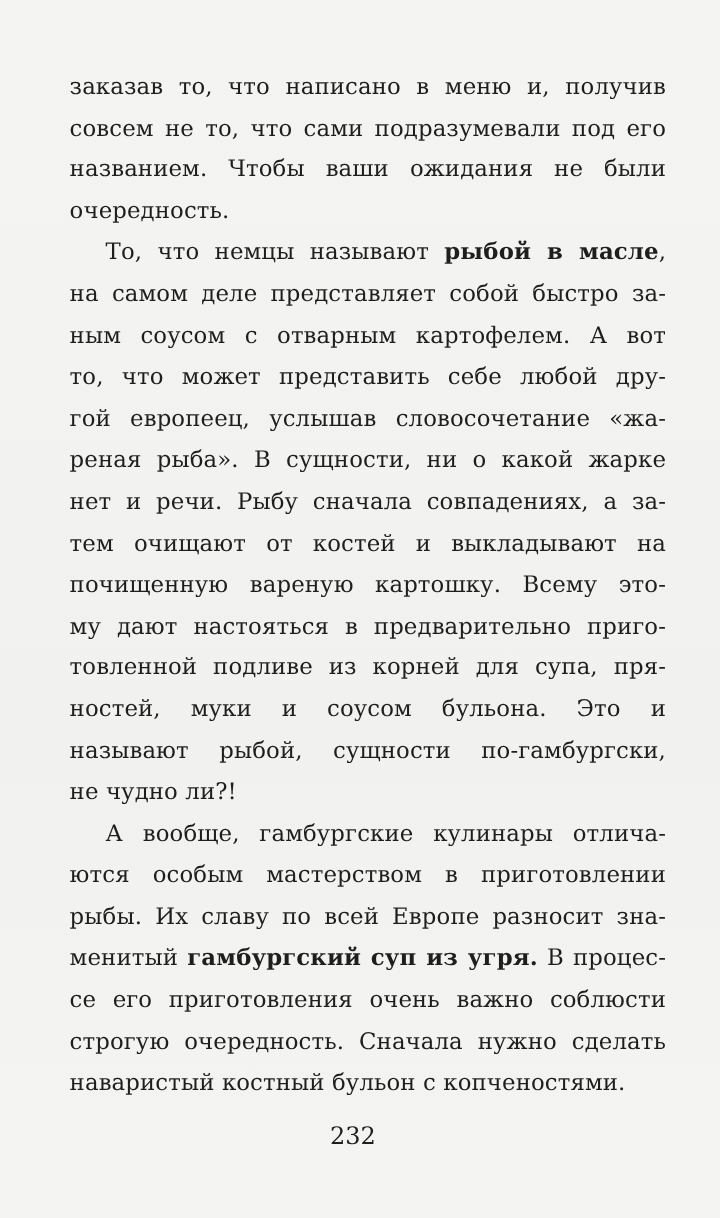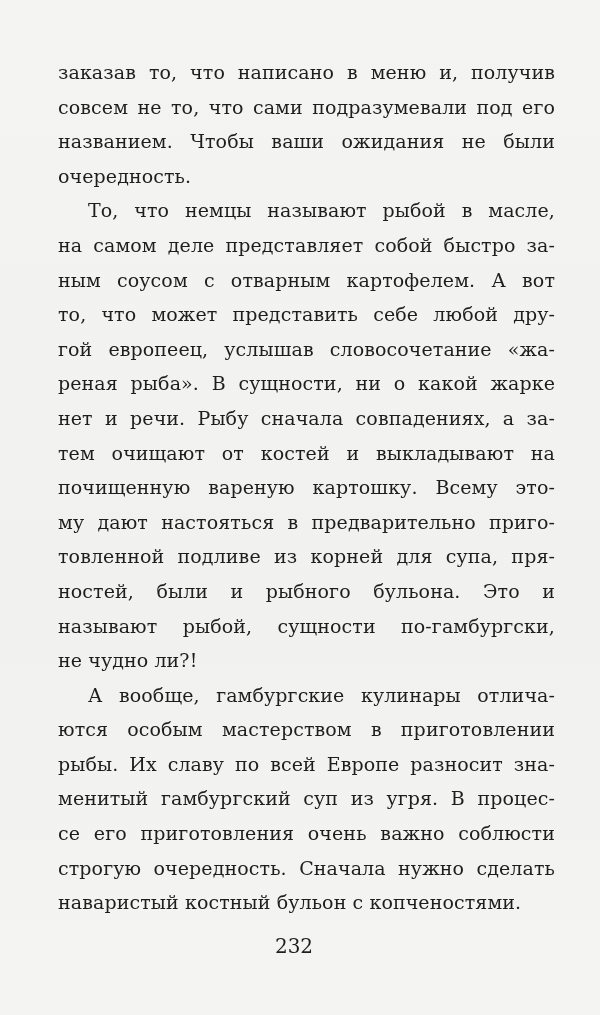--- a/index.html
+++ b/index.html
@@ -43,21 +43,21 @@
       text-align: justify;
       text-align-last: justify;
       letter-spacing: 0.1px;
     }
     .line.last {
       text-align-last: left;
     }
     .line.indent {
       padding-left: 30px;
     }
-    .b { font-weight: normal; }
+    .b { font-weight: bold; }
     .page-number {
       position: absolute;
       left: 0;
       width: 600px;
       top: 934px;
       text-align: center;
       font-family: "DejaVu Serif", "Liberation Serif", serif;
       font-size: 20px;
       color: #1e1e1e;
       margin-left: -6px;
@@ -76,21 +76,21 @@
       <span class="line"><span>на самом деле представляет собой быстро за-</span></span>
       <span class="line"><span>ным соусом с отварным картофелем. А вот</span></span>
       <span class="line"><span>то, что может представить себе любой дру-</span></span>
       <span class="line"><span>гой европеец, услышав словосочетание «жа-</span></span>
       <span class="line"><span>реная рыба». В сущности, ни о какой жарке</span></span>
       <span class="line"><span>нет и речи. Рыбу сначала совпадениях, а за-</span></span>
       <span class="line"><span>тем очищают от костей и выкладывают на</span></span>
       <span class="line"><span>почищенную вареную картошку. Всему это-</span></span>
       <span class="line"><span>му дают настояться в предварительно приго-</span></span>
       <span class="line"><span>товленной подливе из корней для супа, пря-</span></span>
-      <span class="line"><span>ностей, были и рыбного бульона. Это и</span></span>
+      <span class="line"><span>ностей, муки и соусом бульона. Это и</span></span>
       <span class="line"><span>называют рыбой, сущности по-гамбургски,</span></span>
       <span class="line last"><span>не чудно ли?!</span></span>
       <span class="line indent"><span>А вообще, гамбургские кулинары отлича-</span></span>
       <span class="line"><span>ются особым мастерством в приготовлении</span></span>
       <span class="line"><span>рыбы. Их славу по всей Европе разносит зна-</span></span>
       <span class="line"><span>менитый </span><span class="b">гамбургский суп из угря.</span><span> В процес-</span></span>
       <span class="line"><span>се его приготовления очень важно соблюсти</span></span>
       <span class="line"><span>строгую очередность. Сначала нужно сделать</span></span>
       <span class="line last"><span>наваристый костный бульон с копченостями.</span></span>
     </div>

